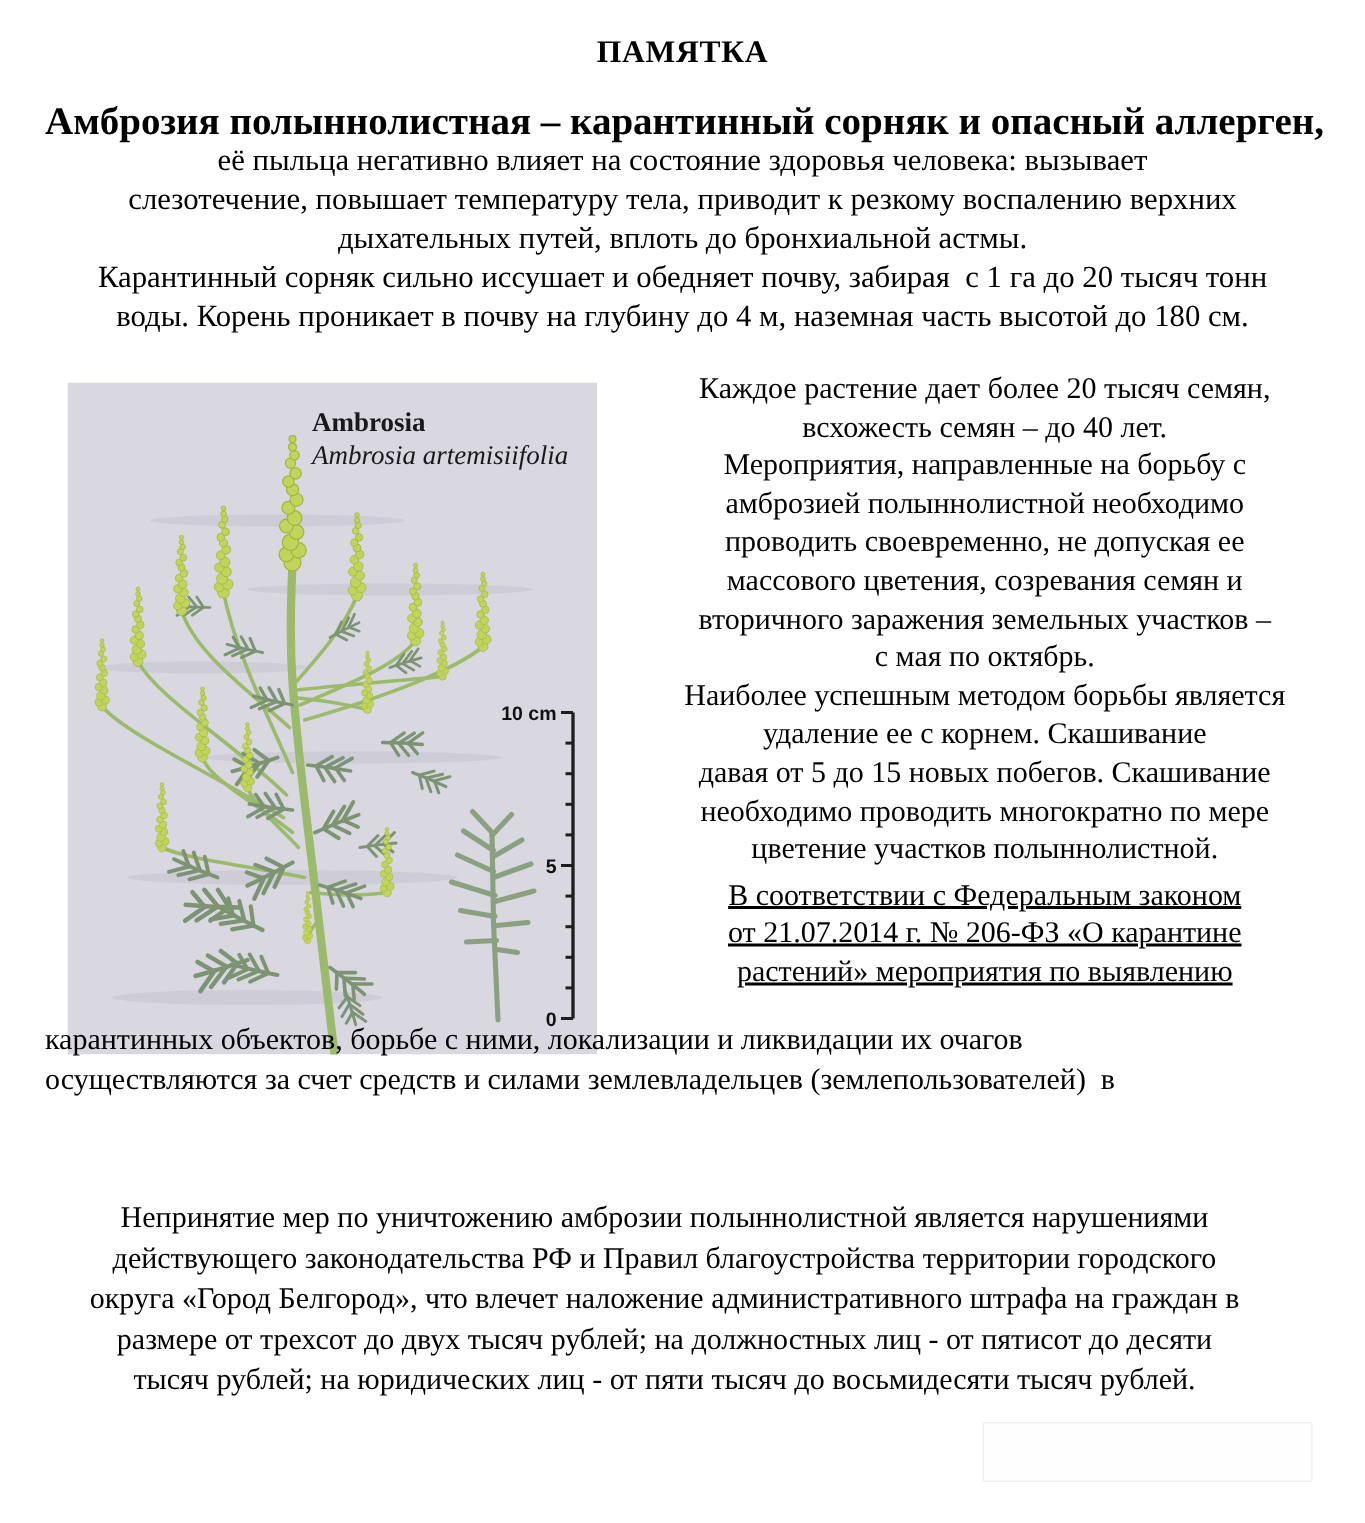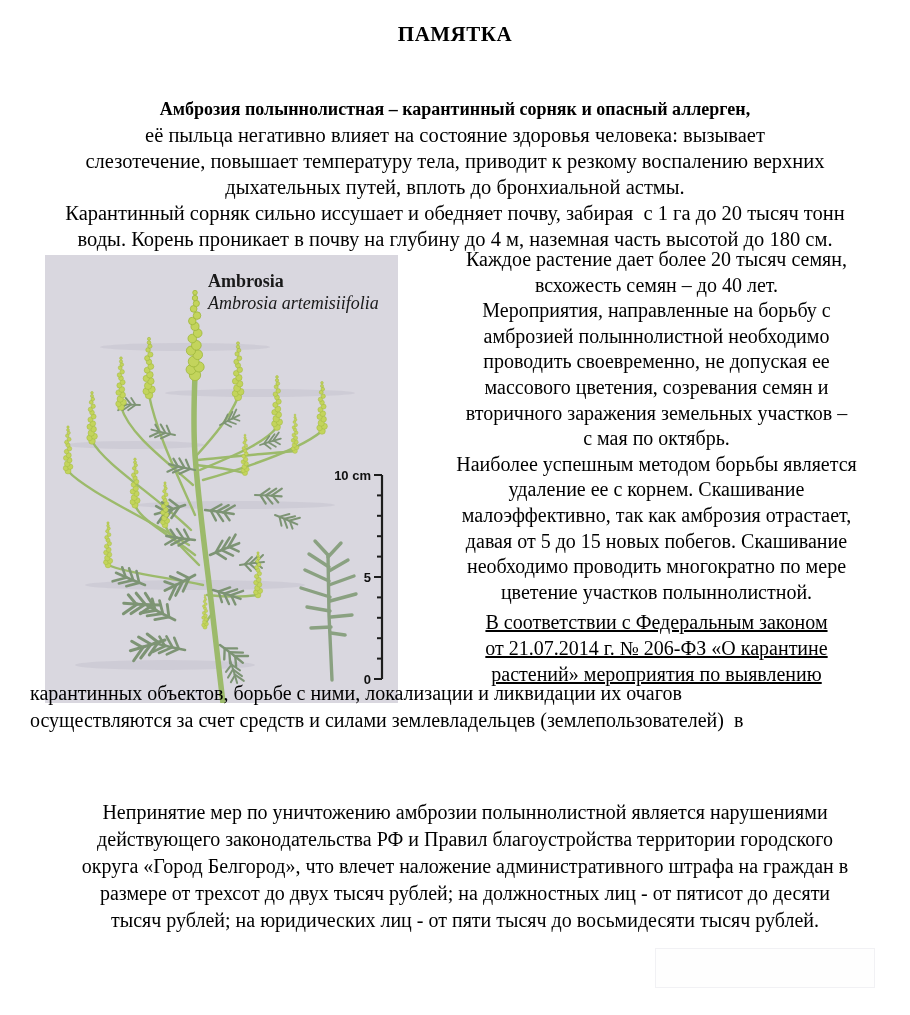--- a/index.html
+++ b/index.html
@@ -10,34 +10,34 @@
   }
   .ln{white-space:pre;}
   .title{
     position:absolute;top:22px;left:0;width:910px;text-align:center;
     font-weight:bold;font-size:21px;letter-spacing:.5px;
   }
   .intro{
     position:absolute;top:68px;left:30px;width:850px;text-align:center;
     font-size:20.5px;line-height:26px;
   }
-  .intro .heading{font-weight:bold;font-size:18px;margin-top:28px;}
+  .intro .heading{font-weight:bold;font-size:26px;}
   .photo-wrap{position:absolute;left:45px;top:255px;width:353px;height:448px;text-decoration:underline;}
   .photo-wrap svg{display:block;}
   .right-col{
     position:absolute;left:408px;top:247px;width:497px;text-align:center;
     font-size:20px;line-height:25.6px;
   }
   .right-col .para2{margin-top:5px;text-decoration:underline;}
   .continuation{
     position:absolute;left:30px;top:680px;width:850px;text-align:left;
     font-size:20px;line-height:27px;
   }
   .final{
-    position:absolute;left:40px;top:799px;width:850px;text-align:center;
+    position:absolute;left:18px;top:799px;width:850px;text-align:center;
     font-size:20px;line-height:27px;
   }
   .artifact{
     position:absolute;left:655px;top:948px;width:218px;height:38px;
     border:1px solid #f1f1f4;background:#fefefe;
   }
   
   .flower{fill:#c3d45c;stroke:#9fb73d;stroke-width:.6;}
   .stem{stroke:#9cba6b;fill:none;stroke-linecap:round;}
   .leafstroke{stroke:#7d9474;fill:none;stroke-linecap:round;stroke-width:2;}
@@ -214,21 +214,20 @@
     <div class="ln">Каждое растение дает более 20 тысяч семян,</div>
     <div class="ln">всхожесть семян – до 40 лет.</div>
     <div class="ln">Мероприятия, направленные на борьбу с</div>
     <div class="ln">амброзией полыннолистной необходимо</div>
     <div class="ln">проводить своевременно, не допуская ее</div>
     <div class="ln">массового цветения, созревания семян и</div>
     <div class="ln">вторичного заражения земельных участков –</div>
     <div class="ln">с мая по октябрь.</div>
     <div class="ln">Наиболее успешным методом борьбы является</div>
     <div class="ln">удаление ее с корнем. Скашивание</div>
-    <div class="ln">малоэффективно, так как амброзия отрастает,</div>
     <div class="ln">давая от 5 до 15 новых побегов. Скашивание</div>
     <div class="ln">необходимо проводить многократно по мере</div>
     <div class="ln">цветение участков полыннолистной.</div>
   </div>
   <div class="para2">
     <div class="ln">В соответствии с Федеральным законом</div>
     <div class="ln">от 21.07.2014 г. № 206-ФЗ «О карантине</div>
     <div class="ln">растений» мероприятия по выявлению</div>
   </div>
 </div>

